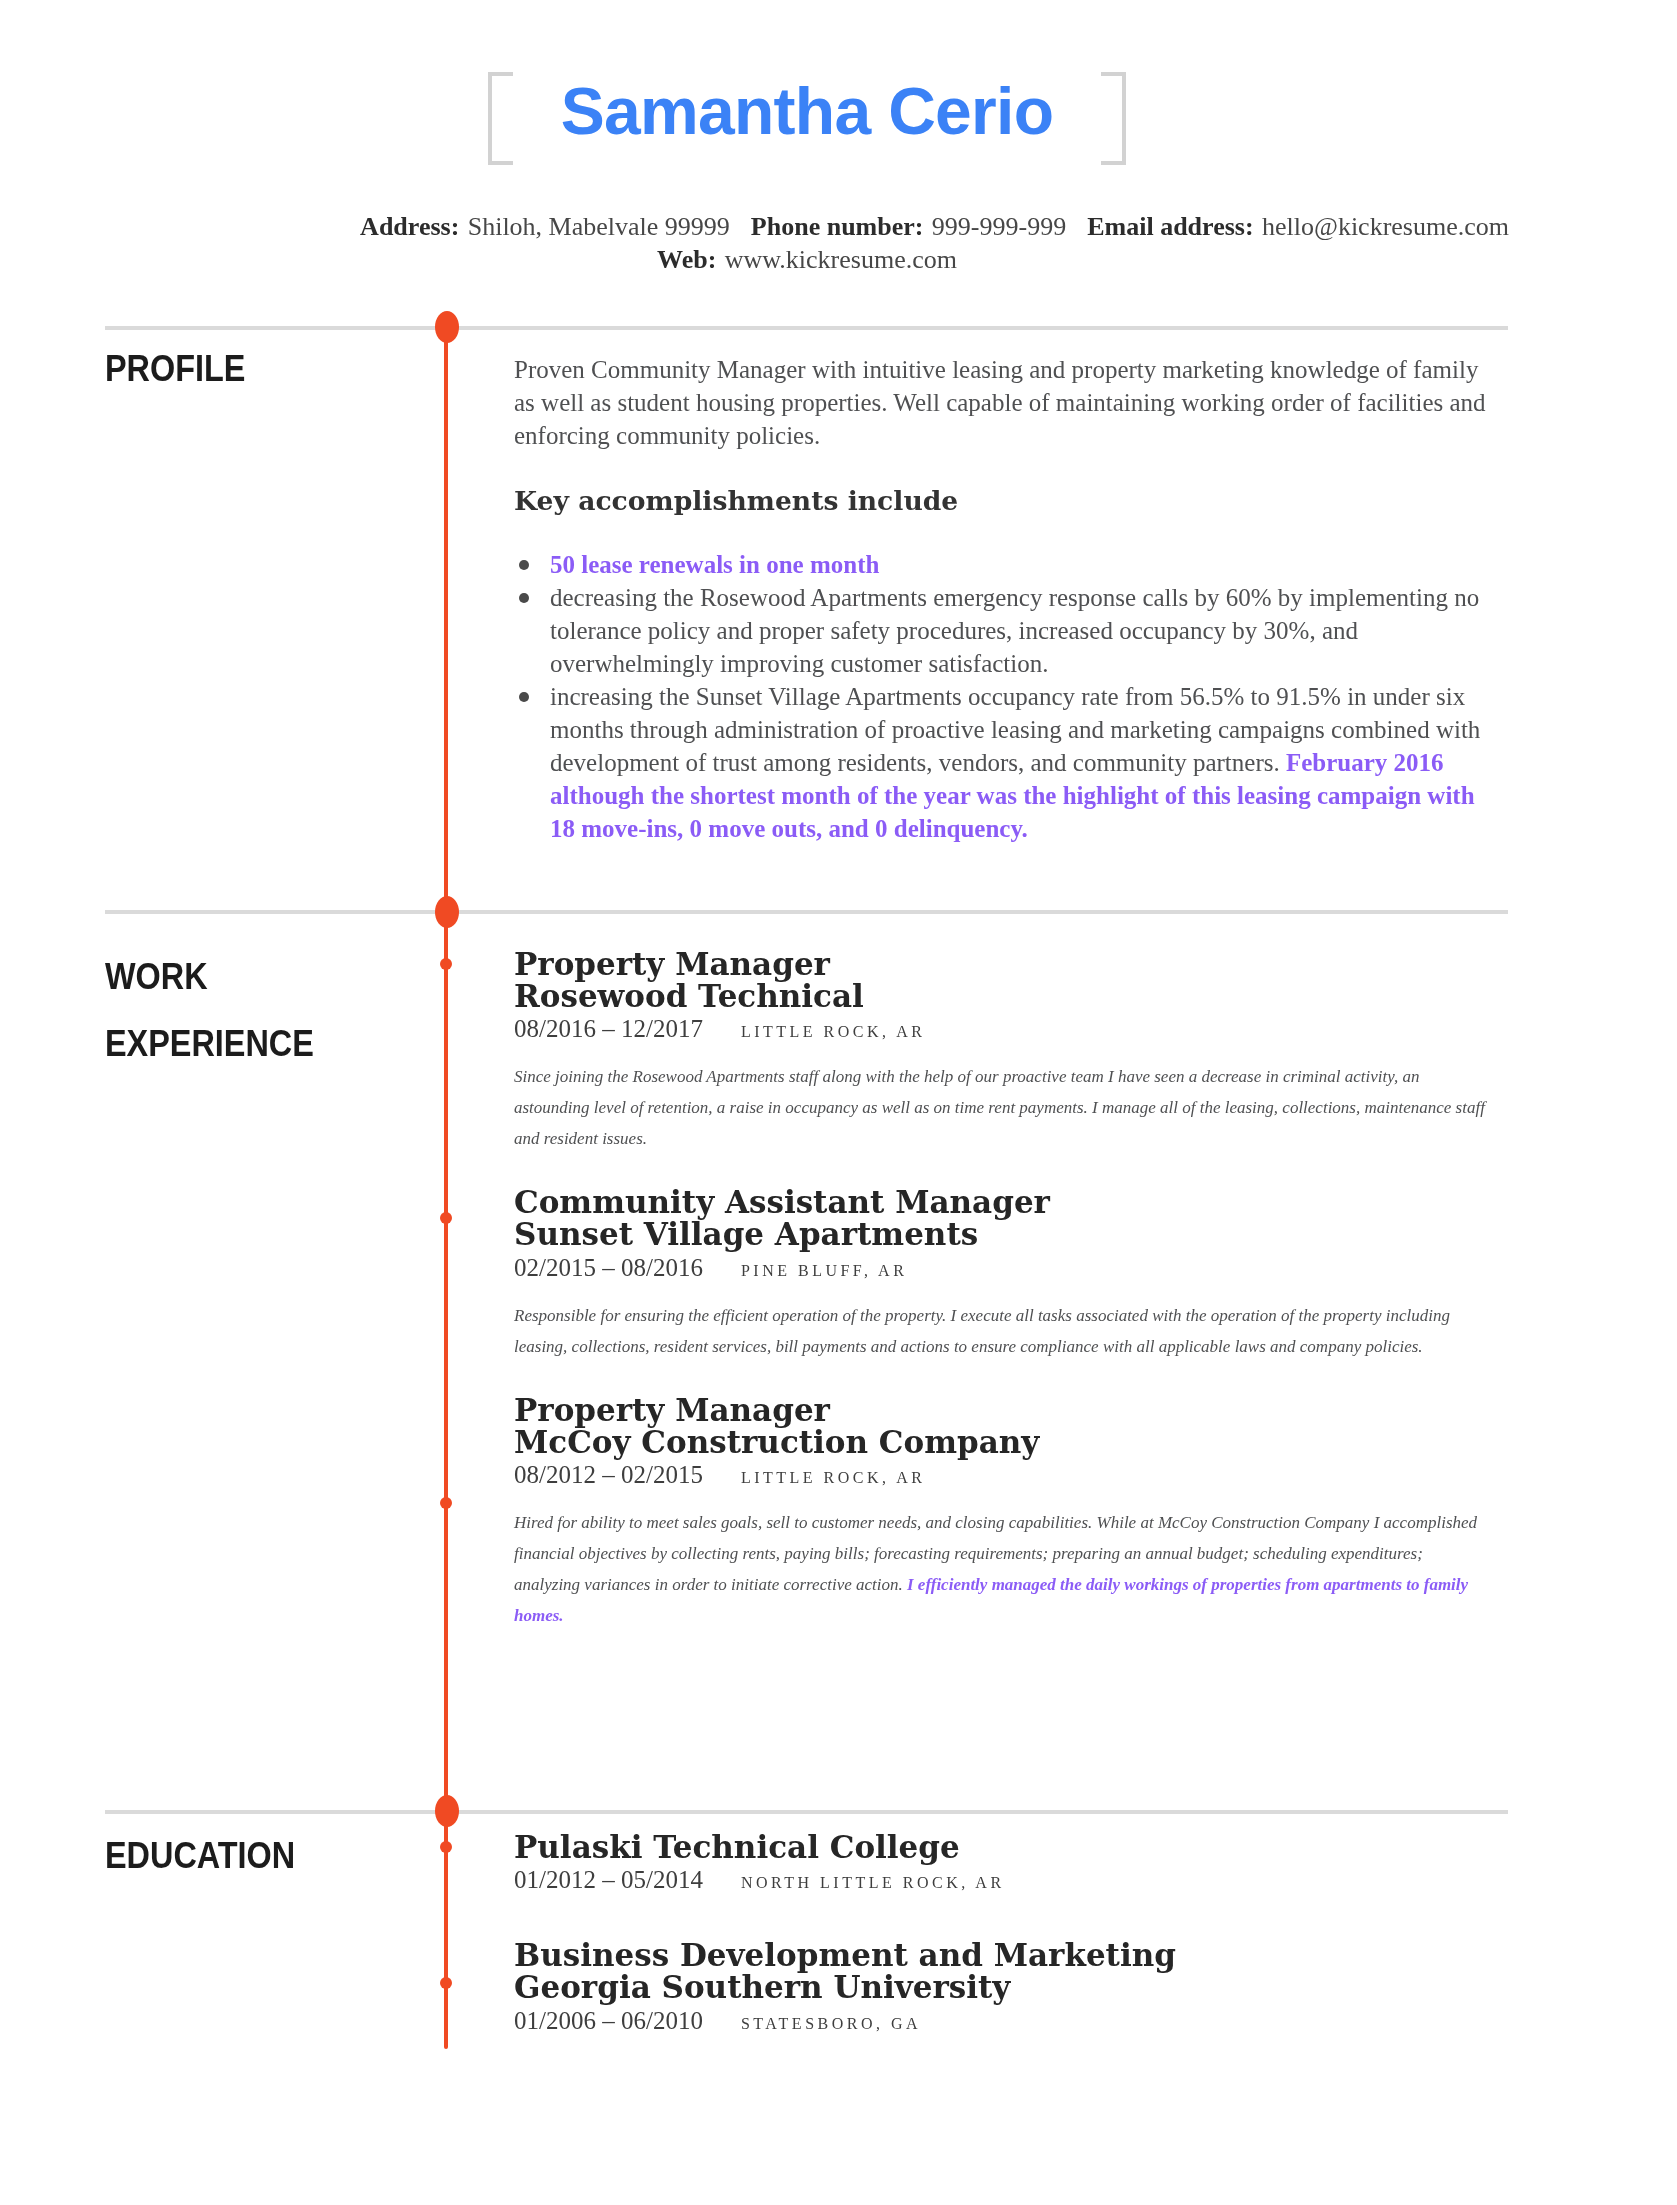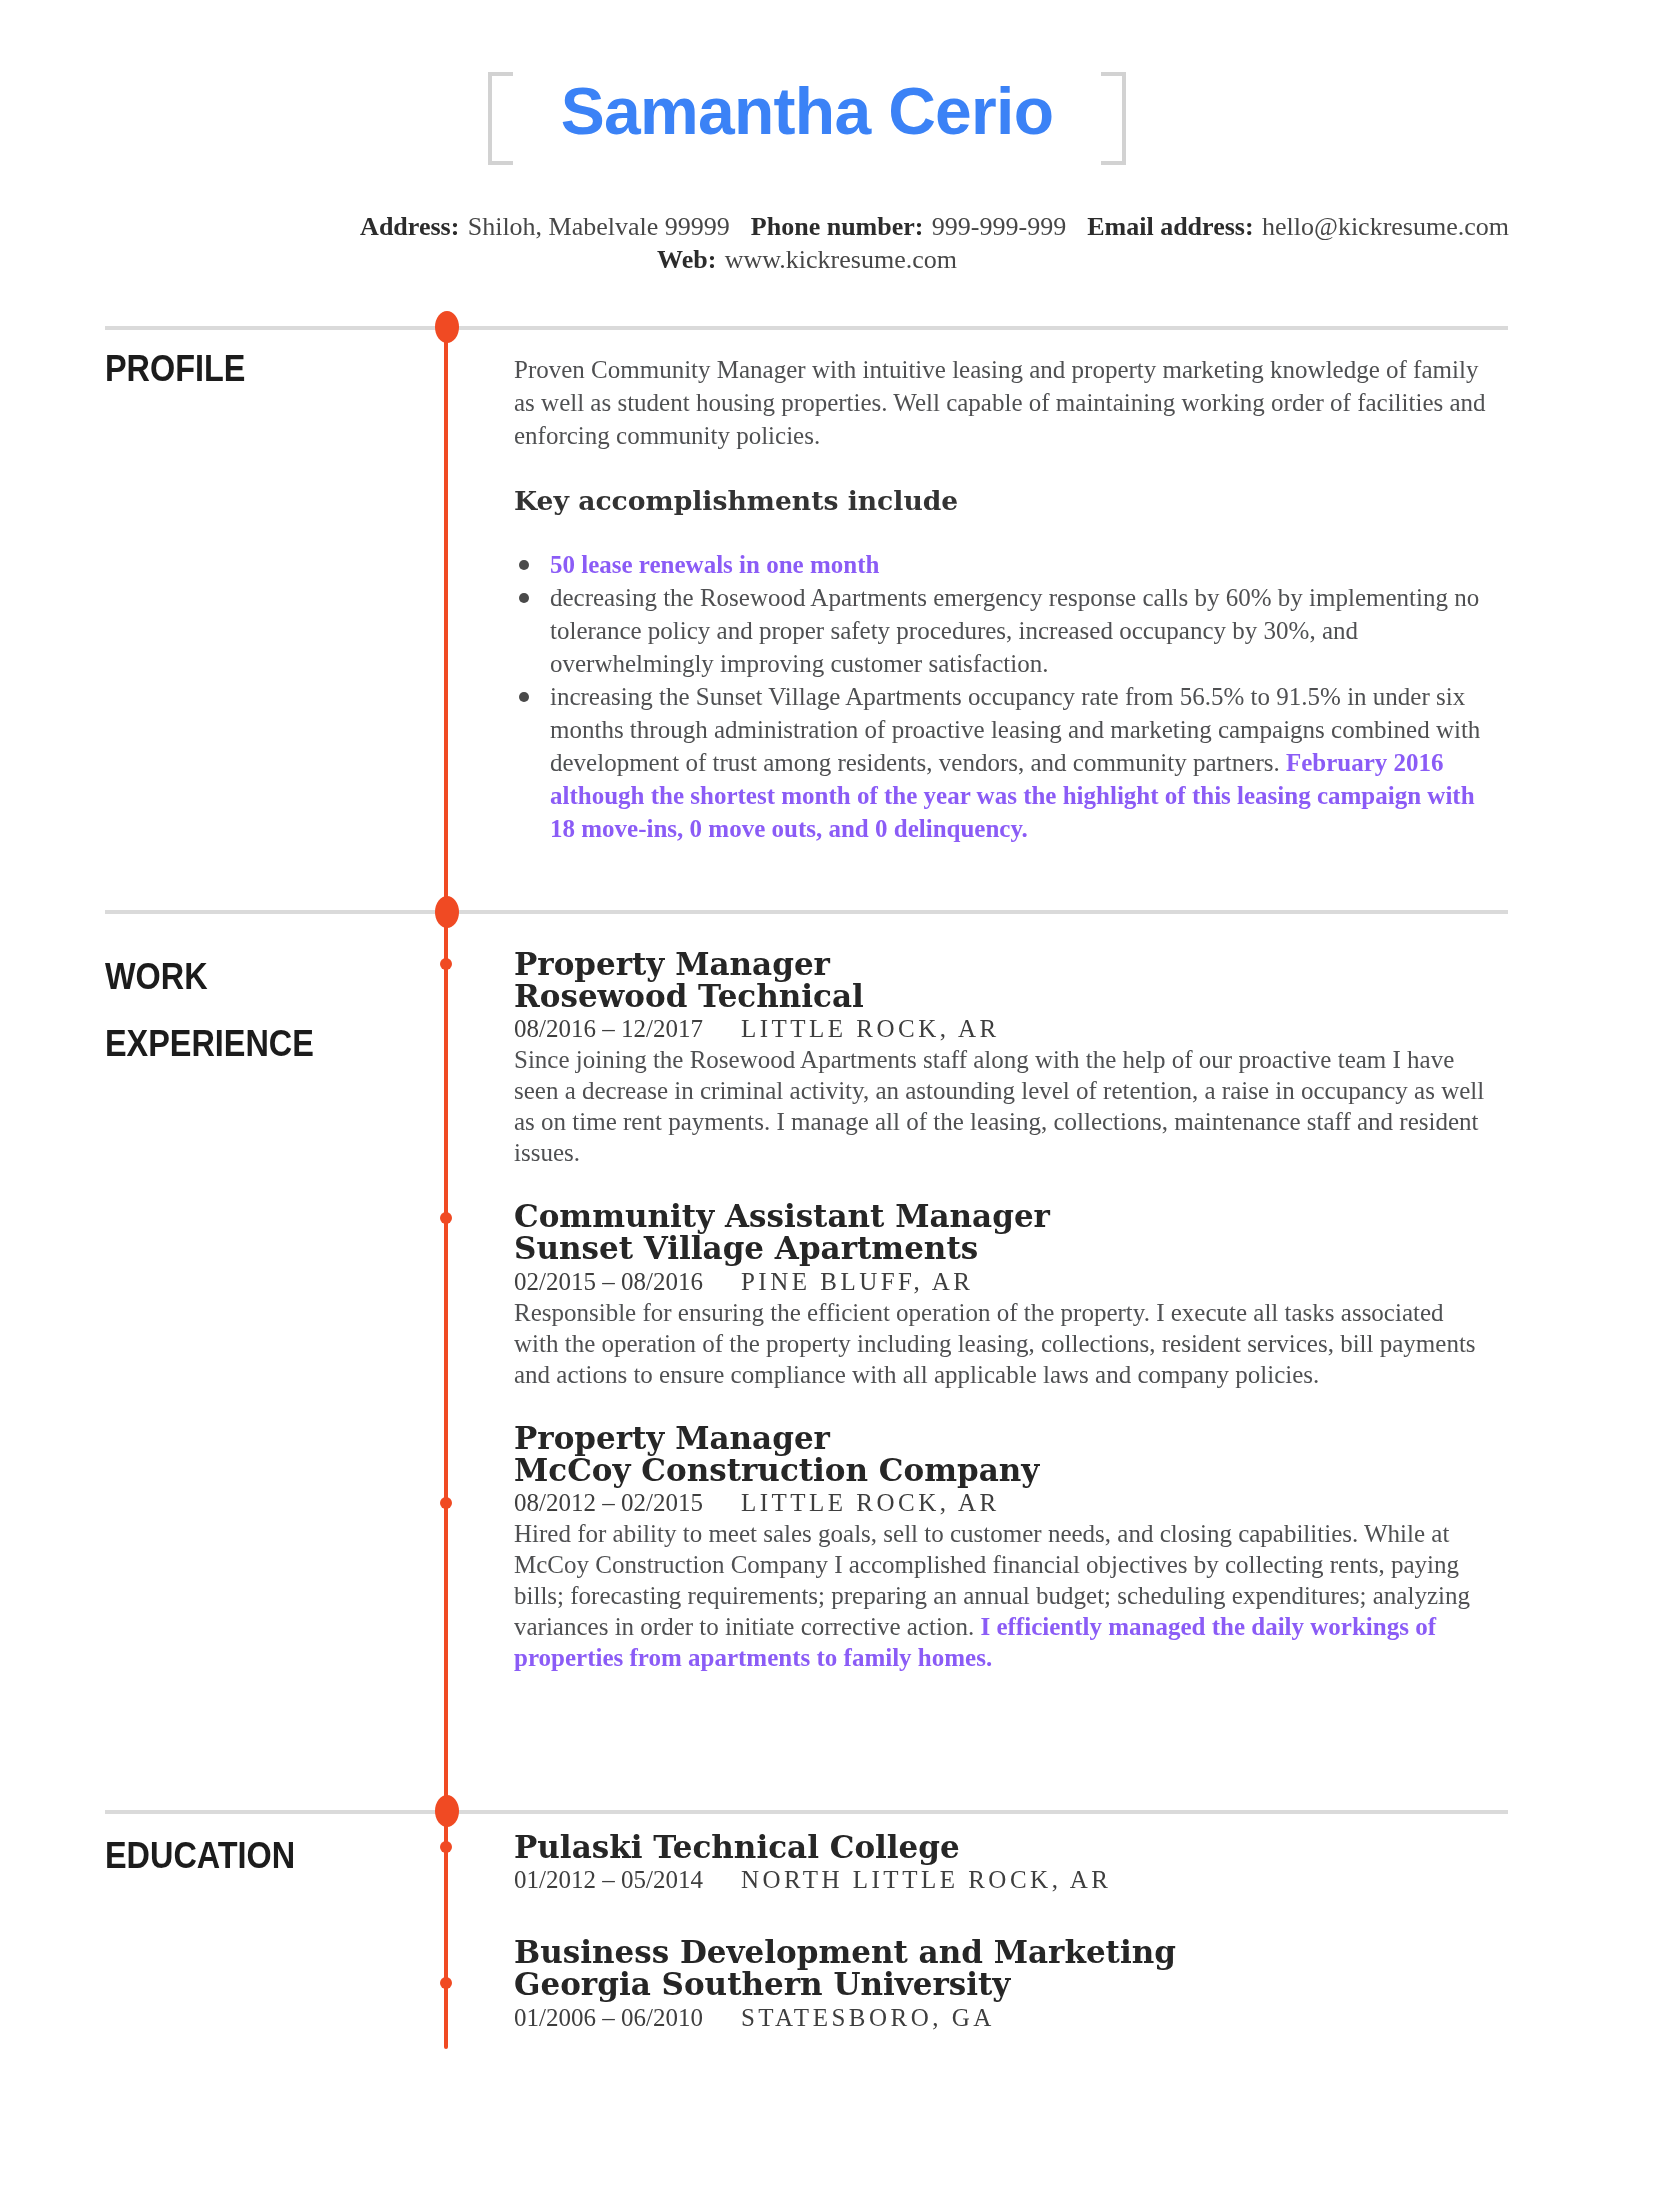--- a/index.html
+++ b/index.html
@@ -60,22 +60,22 @@
   .bullets li::before{content:"";position:absolute;left:4.9px;top:12px;width:9.8px;height:9.8px;border-radius:50%;background:#4a4a4a;}
   .bold-seg{font-weight:700;color:#8b5cf6;}
 
   #work-content{top:948px;}
   .entry + .entry{margin-top:32px;}
   .etitle,.ecompany{
     font-family:"DejaVu Serif","Liberation Serif",serif;font-weight:700;
     font-size:31px;line-height:32px;color:#262626;
   }
   .meta{font-size:25px;line-height:31px;color:#3e3e3e;margin-top:1.4px;white-space:nowrap;}
-  .meta .loc{font-size:25px;letter-spacing:3.5px;margin-left:38px;color:#3e3e3e;}
-  .edesc{font-size:25px;line-height:31px;color:#4f5052;margin-top:0;}
+  .meta .loc{font-size:16px;letter-spacing:3.5px;margin-left:38px;color:#3e3e3e;}
+  .edesc{font-size:17px;line-height:31px;color:#4f5052;margin-top:14px;font-style:italic;}
 
   #edu-content{top:1831px;}
   .edu + .edu{margin-top:41px;}
 </style>
 </head>
 <body style="--accent: #F04A23; --divider: #DADADA;">
 
 <div class="page">
 
   <div class="name-row">

